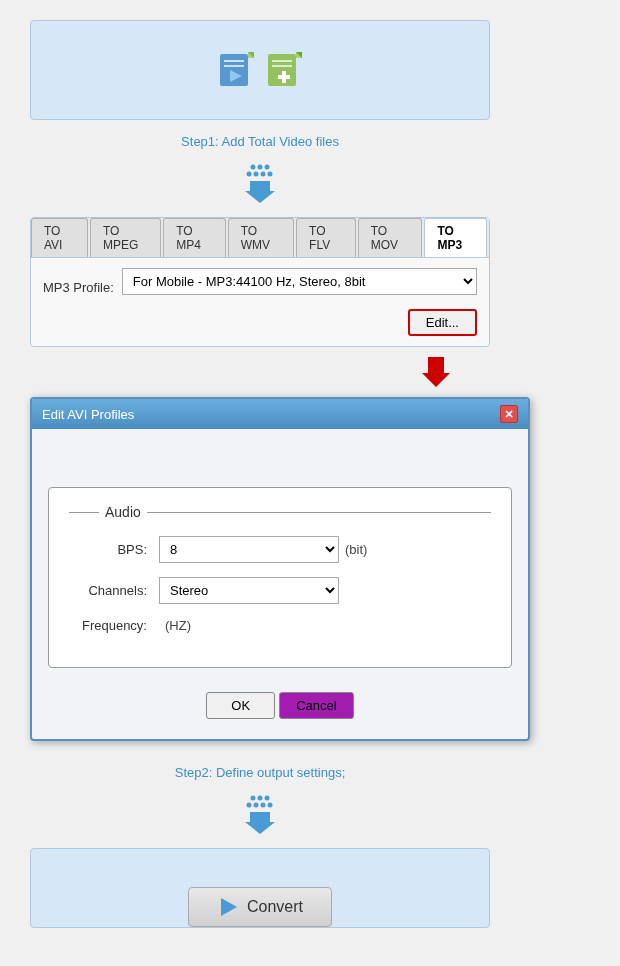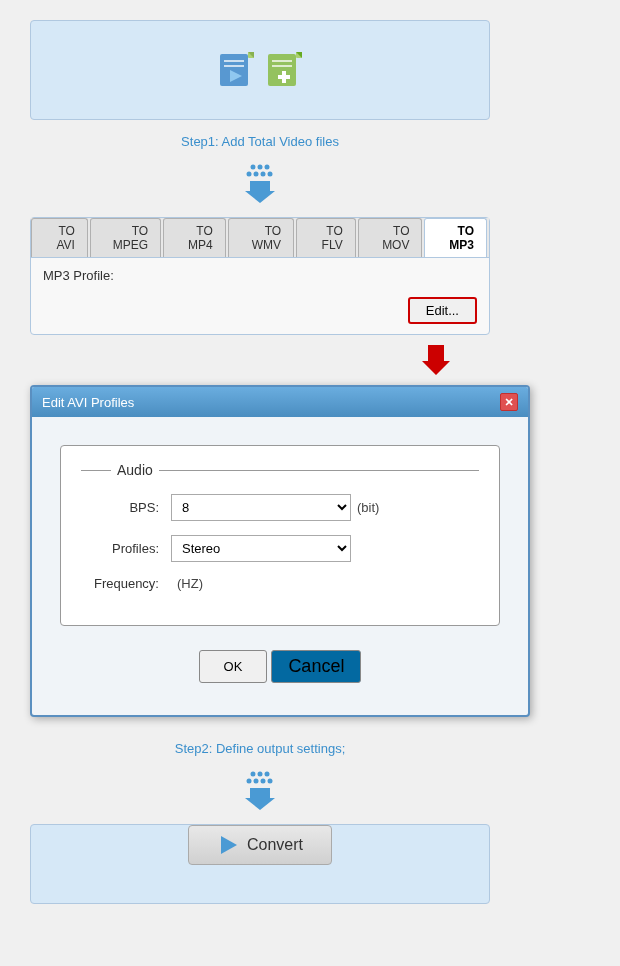--- a/index.html
+++ b/index.html
@@ -51,21 +51,20 @@
     .tabs-panel {
       border: 1px solid #b0c8e0;
       border-radius: 4px;
       background: #f8f8f8;
     }
 
     .tabs-row {
       display: flex;
       border-bottom: 1px solid #b0c8e0;
       background: #e8e8e8;
-      text-align: right;
     }
 
     .tab {
       padding: 5px 12px;
       border: 1px solid #b0b0b0;
       border-bottom: none;
       background: #e0e0e0;
       cursor: pointer;
       font-size: 12px;
       margin-right: 2px;
@@ -161,21 +160,22 @@
       font-size: 11px;
       cursor: pointer;
       border-radius: 2px;
       display: flex;
       align-items: center;
       justify-content: center;
       font-weight: bold;
     }
 
     .dialog-content {
-      padding: 28px;
+      padding: 16px;
+      margin-top: 42px;
     }
 
     .audio-group {
       border: 1px solid #999;
       border-radius: 4px;
       padding: 16px 20px 20px;
       margin-bottom: 16px;
       background: white;
     }
 
@@ -245,35 +245,35 @@
       padding: 5px 24px;
       background: #f0f0f0;
       border: 1px solid #888;
       border-radius: 3px;
       cursor: pointer;
       font-size: 13px;
     }
 
     .dialog-cancel-btn {
       padding: 5px 16px;
-      background: #0369a1;
+      background: #a21caf;
       border: 1px solid #888;
       border-radius: 3px;
       cursor: pointer;
-      font-size: 18px;
+      font-size: 13px;
     }
 
     
     .convert-area {
       background: #d6e8f7;
       border: 1px solid #b0c8e0;
       border-radius: 4px;
       height: 80px;
       display: flex;
-      align-items: flex-start;
+      align-items: flex-end;
       justify-content: center;
     }
 
     .convert-button {
       display: flex;
       align-items: center;
       gap: 8px;
       padding: 8px 28px;
       background: linear-gradient(to bottom, #e8e8e8, #d0d0d0);
       border: 1px solid #aaa;
@@ -335,20 +335,23 @@
       <div class="tab">TO MPEG</div>
       <div class="tab">TO MP4</div>
       <div class="tab">TO WMV</div>
       <div class="tab">TO FLV</div>
       <div class="tab">TO MOV</div>
       <div class="tab active">TO MP3</div>
     </div>
 
     <div class="profile-row">
       <span class="profile-label">MP3 Profile:</span>
+      <select class="profile-select">
+        <option>For Mobile - MP3:44100 Hz, Stereo, 8bit</option>
+      </select>
     </div>
 
     <div class="edit-row">
       <button class="edit-button">Edit...</button>
     </div>
   </div>
 
   <div class="red-arrow-container">
     <svg width="28" height="30" viewBox="0 0 28 30">
       <polygon points="6,0 22,0 22,16 28,16 14,30 0,16 6,16" fill="#cc0000"></polygon>
@@ -373,21 +376,21 @@
             <select class="field-select">
               <option>8</option>
               <option>16</option>
               <option>24</option>
               <option>32</option>
             </select>
             <span class="field-unit">(bit)</span>
           </div>
 
           <div class="field-row">
-            <span class="field-label">Profiles:</span>
+            <span class="field-label">Channels:</span>
             <select class="field-select">
               <option>Mono</option>
               <option selected="">Stereo</option>
             </select>
             <span class="field-unit"></span>
           </div>
 
           <div class="field-row">
             <span class="field-label">Frequency:</span>
             <span class="field-unit">(HZ)</span>

